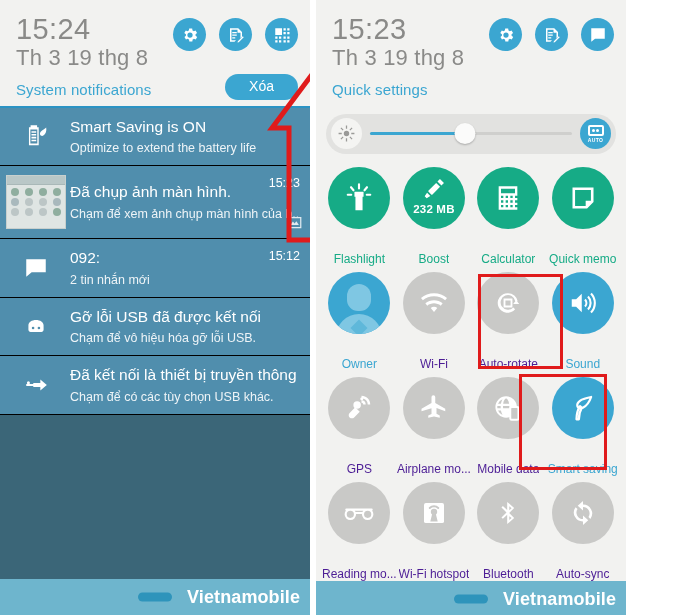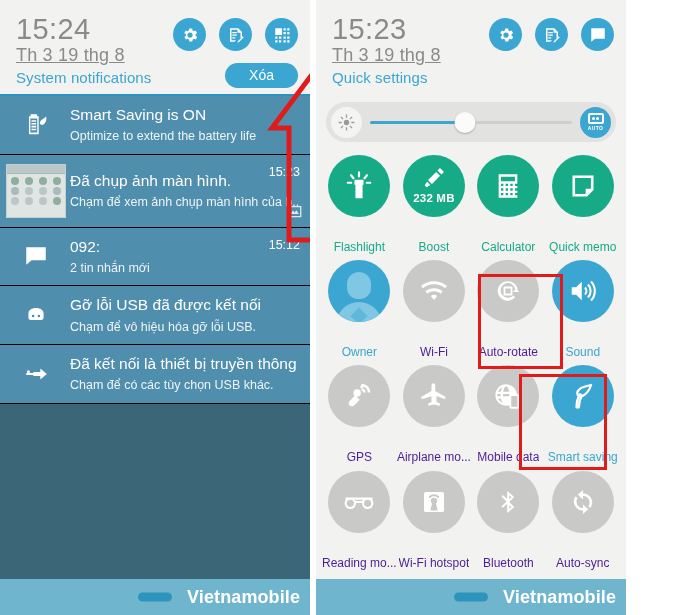--- a/index.html
+++ b/index.html
@@ -33,29 +33,28 @@
     flex: 0 0 auto;
   }
   .clock {
     font-size: 29px;
     color: #8a8a88;
     line-height: 1.08;
     font-weight: 300;
     letter-spacing: .4px;
   }
   .dateline {
-    font-size: 18px;
+    font-size: 22px;
     color: #8a8a88;
     line-height: 1.15;
     font-weight: 300;
     letter-spacing: .2px;
-    text-decoration: underline;
   }
   .subtitle {
-    margin-top: 3px;
+    margin-top: 10px;
     font-size: 15px;
     color: #3ba6d1;
     letter-spacing: .1px;
   }
   .hdr-icons {
     position: absolute;
     top: 18px; right: 12px;
     display: flex;
     gap: 13px;
   }

